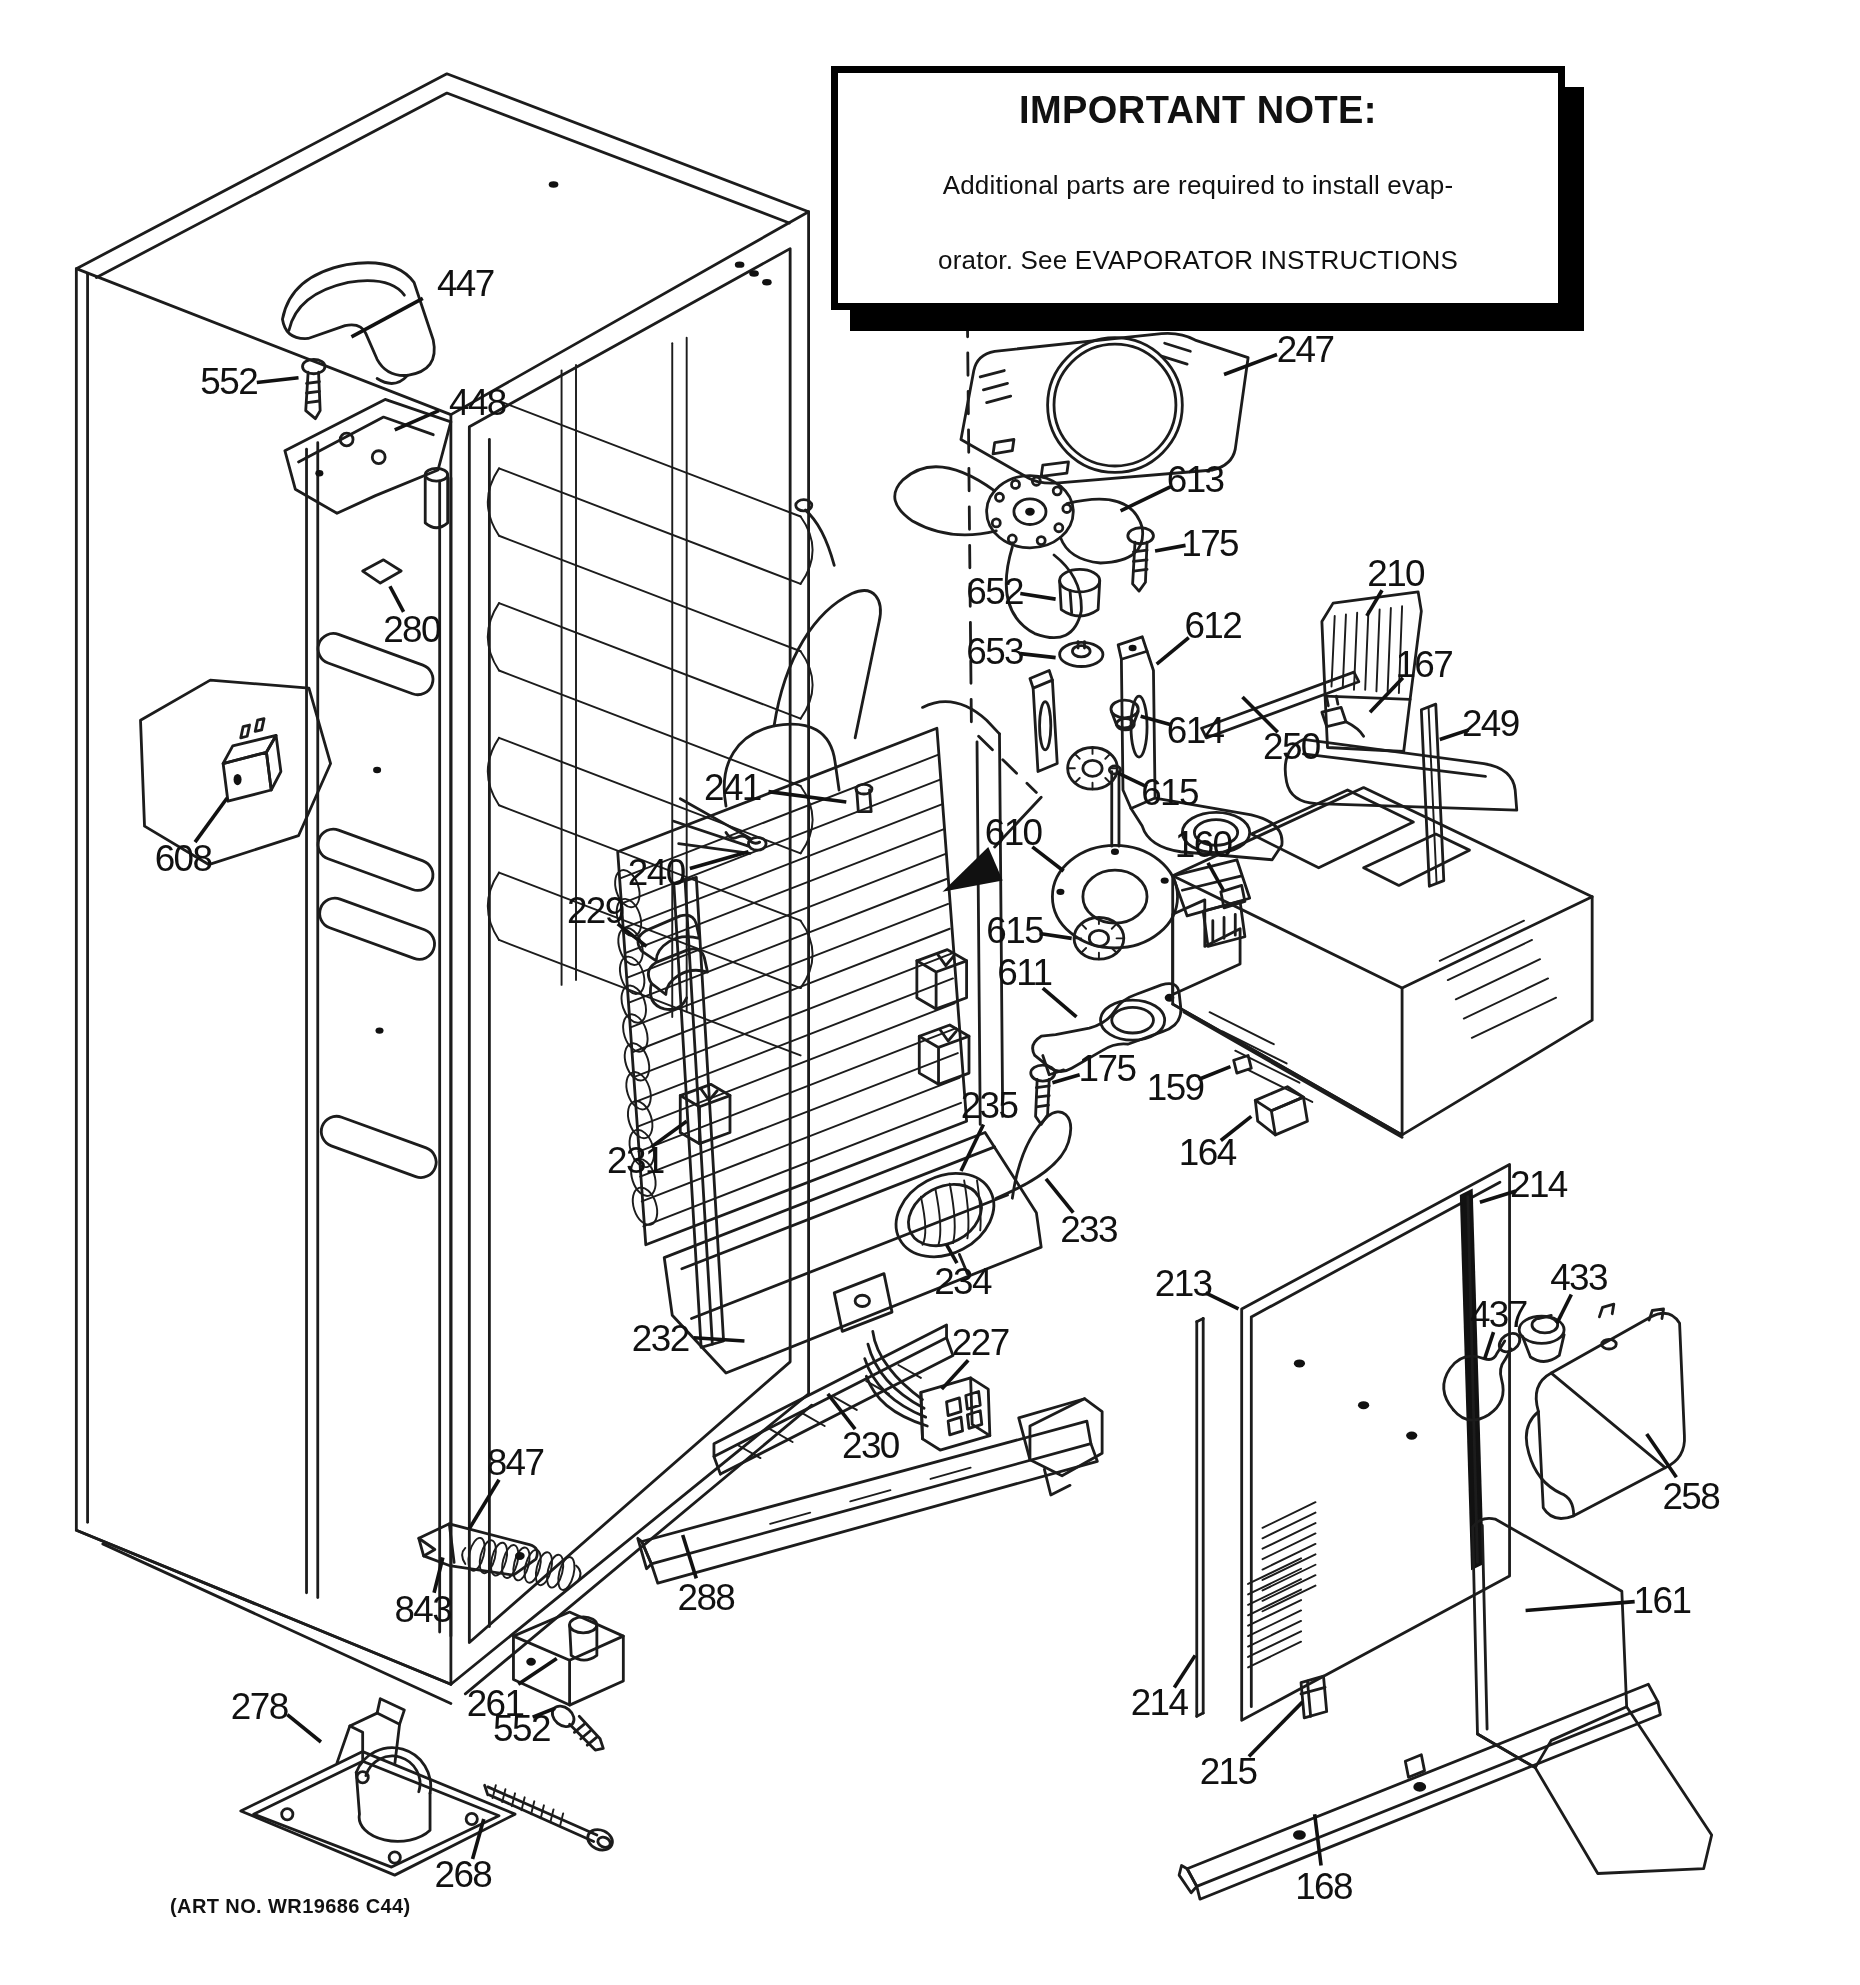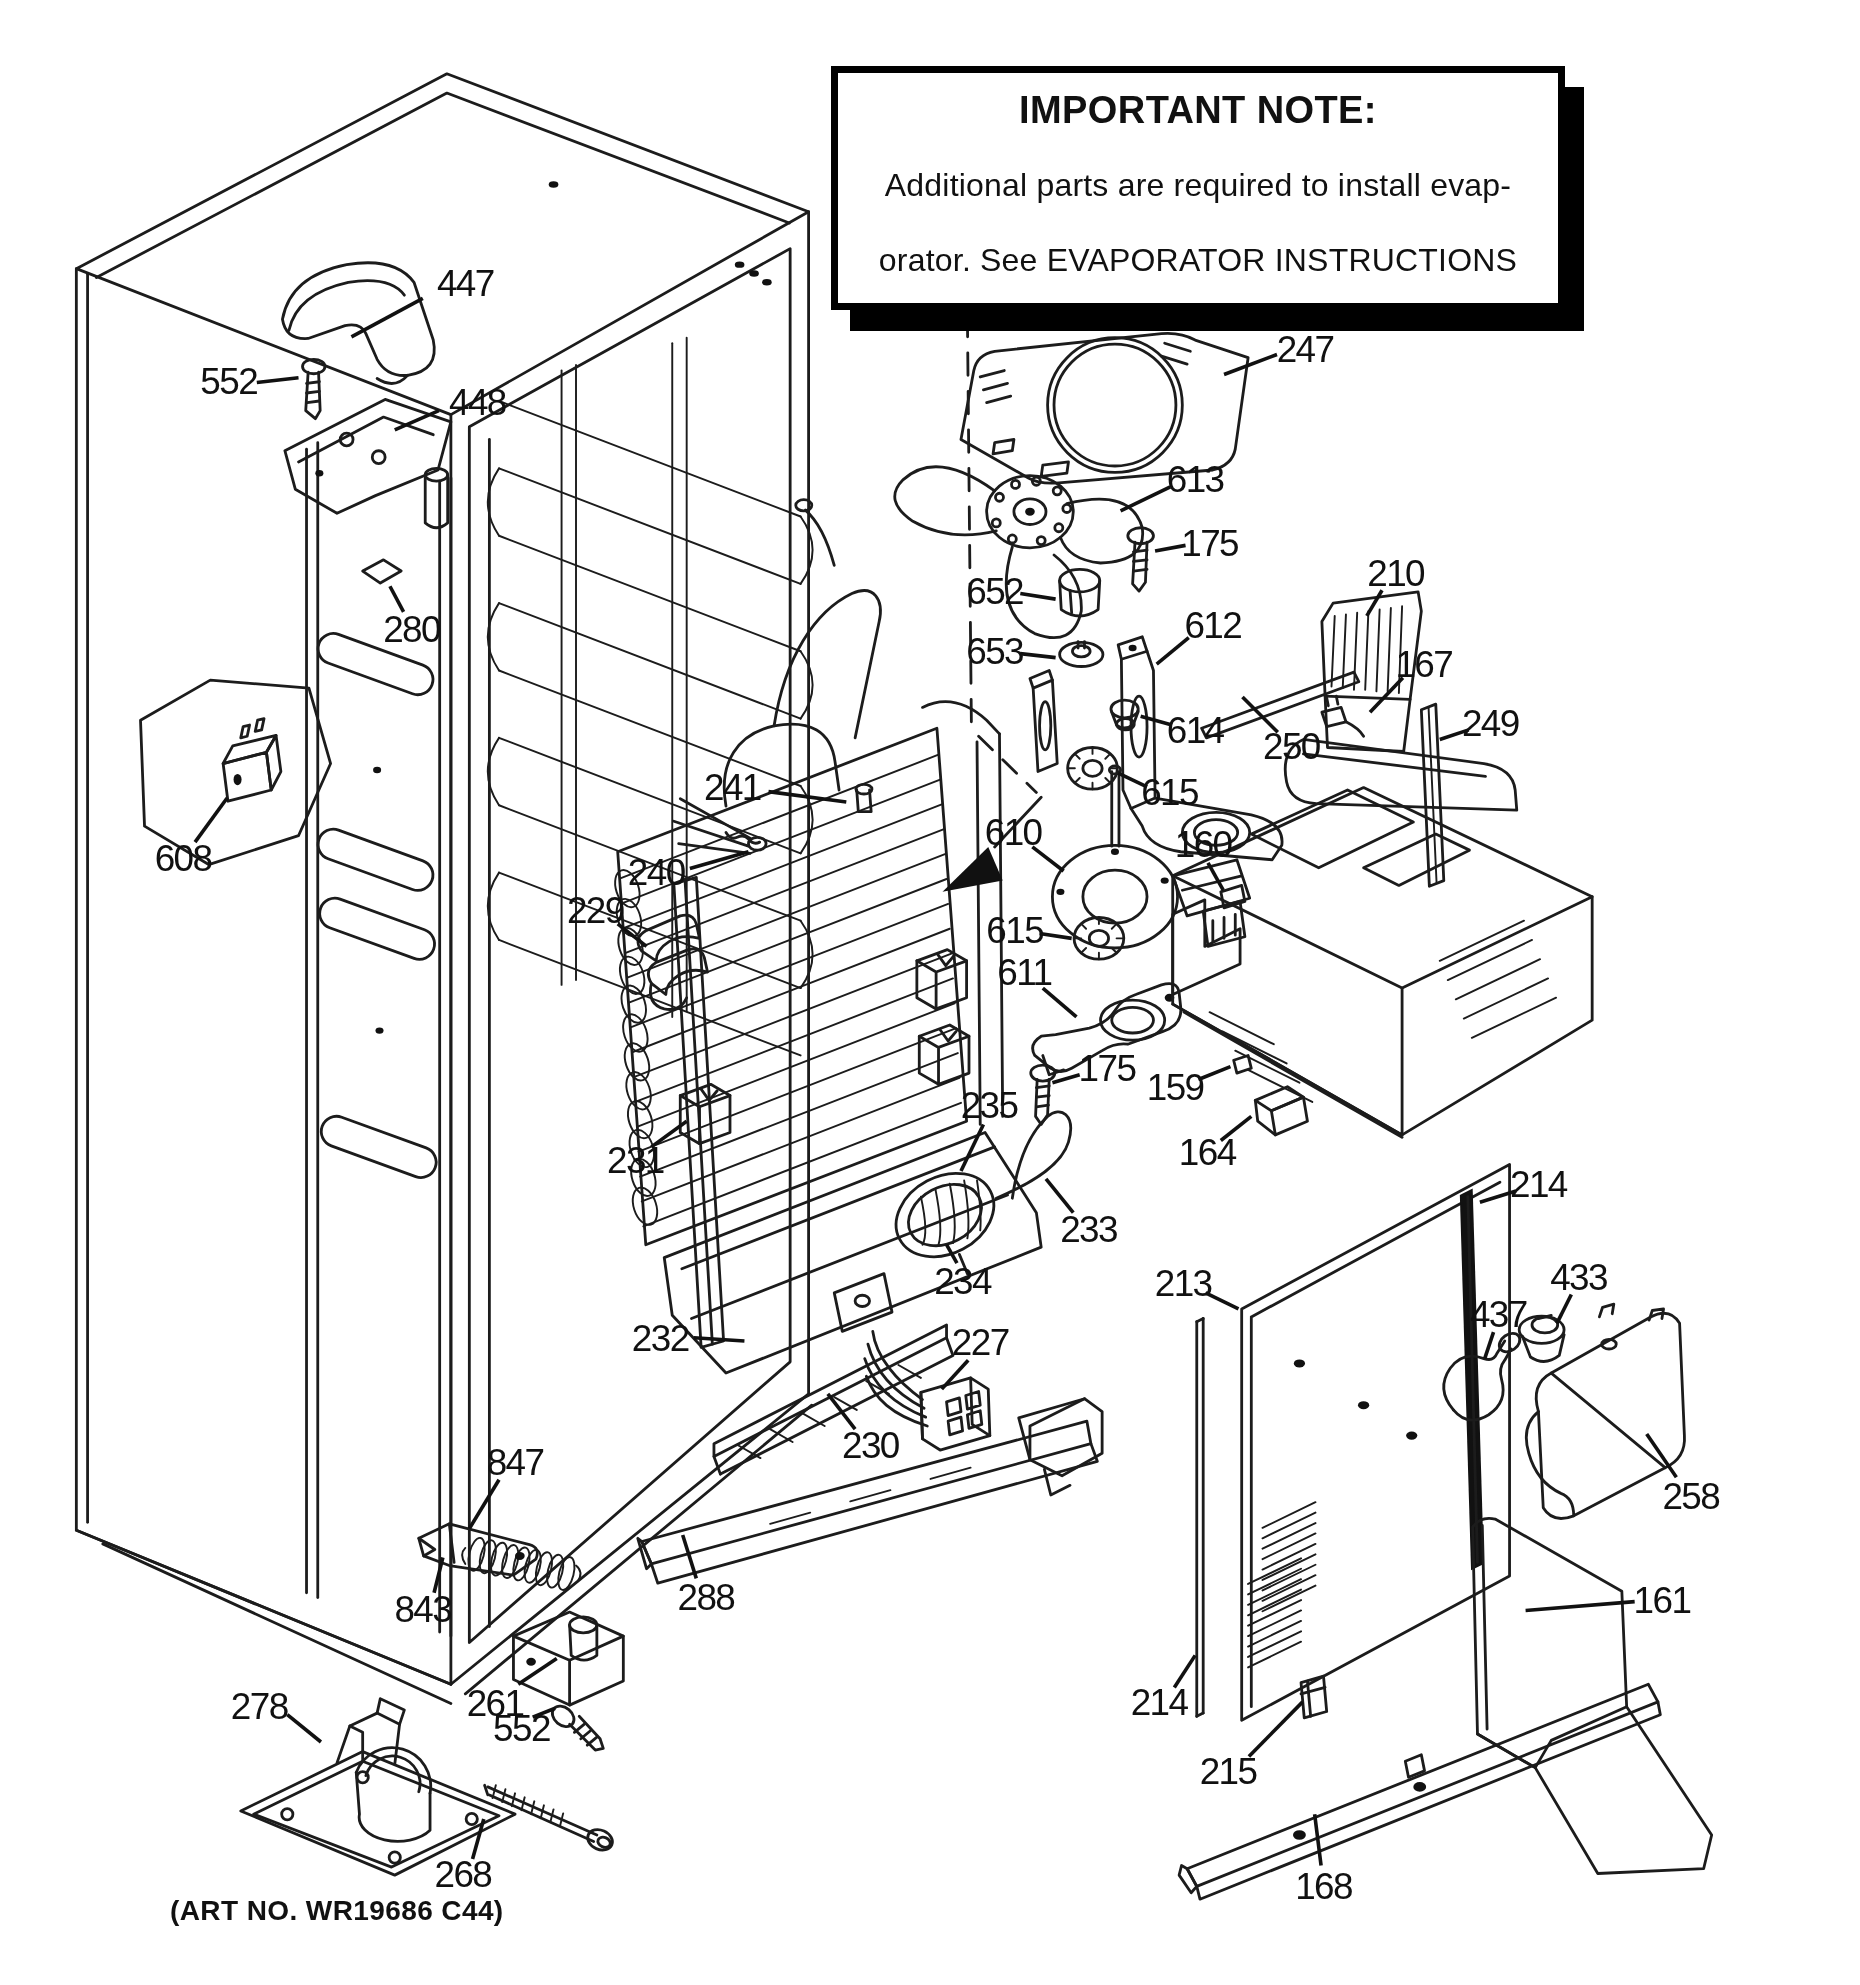--- a/index.html
+++ b/index.html
@@ -3,22 +3,22 @@
 <meta charset="utf-8">
 <style>
   html,body{margin:0;padding:0;background:#fff;}
   .stage{position:relative;width:1861px;height:1985px;background:#fff;overflow:hidden;
          font-family:"Liberation Sans",sans-serif;color:#111;}
   .stage svg.art{position:absolute;left:0;top:0;width:1861px;height:1985px;}
   .note-box{position:absolute;left:831px;top:66px;width:675px;
             border:7.2px solid #000;background:#fff;text-align:center;
             padding:16px 22.5px 21px 22.5px;box-shadow:19px 21px 0 0 #000;}
   .note-title{font-size:38px;font-weight:bold;letter-spacing:0.4px;margin-bottom:8px;text-align:center;}
-  .note-line{font-size:32px;line-height:43px;letter-spacing:0.2px;margin-top:32px;}
-  .art-no{position:absolute;left:170px;top:1895px;font-size:28px;font-weight:bold;
+  .note-line{font-size:26px;line-height:43px;letter-spacing:0.2px;margin-top:32px;}
+  .art-no{position:absolute;left:170px;top:1895px;font-size:20px;font-weight:bold;
           letter-spacing:0.4px;}
   text.co{font-family:"Liberation Sans",sans-serif;font-size:46px;fill:#111;letter-spacing:-2px;}
   .ln{stroke:#1c1c1c;stroke-width:3.5;fill:none;stroke-linecap:round;stroke-linejoin:round;}
   .thin{stroke-width:2.4;}
   .fill{fill:#111;stroke:none;}
 </style>
 </head>
 <body>
 
 <div class="stage">

